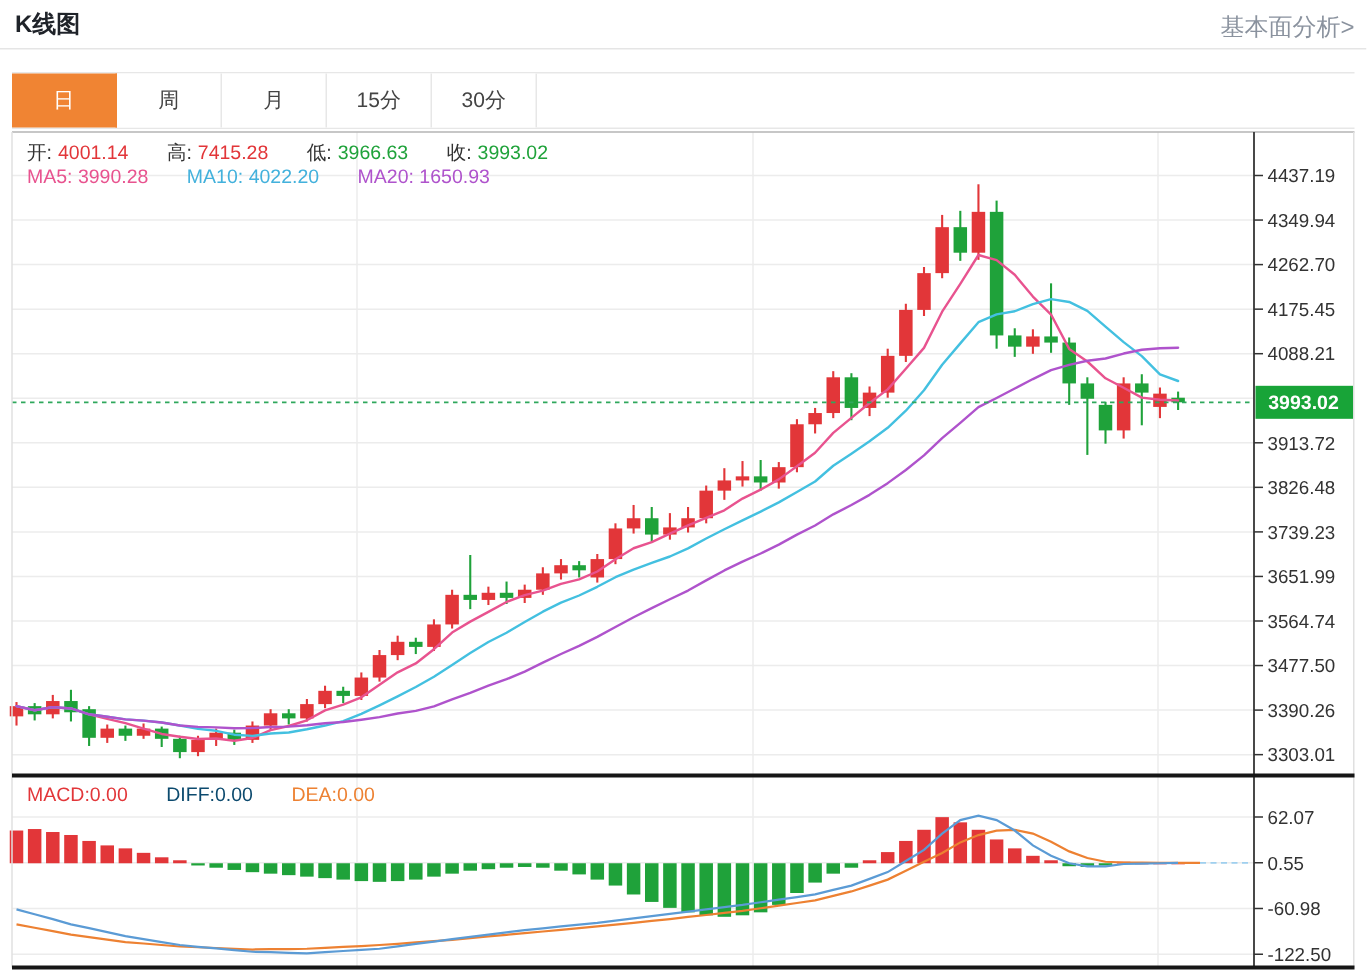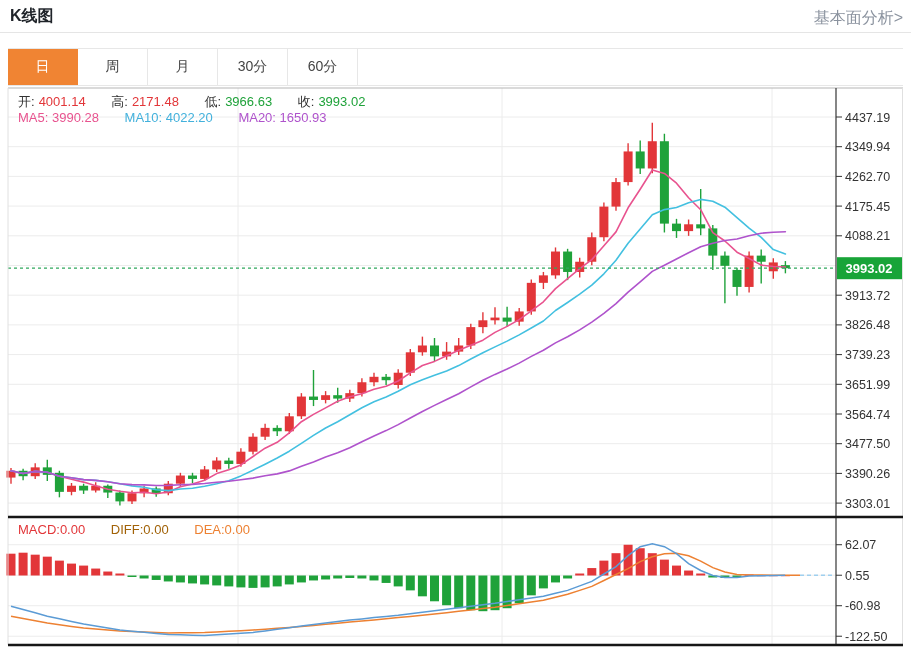--- a/index.html
+++ b/index.html
@@ -24,22 +24,22 @@
 
   <div class="header">
     <span class="title">K线图</span>
     <a class="fund-link">基本面分析&gt;</a>
   </div>
 
   <div class="tabs" id="tabs">
       <div class="tab active">日</div>
       <div class="tab">周</div>
       <div class="tab">月</div>
+      <div class="tab">15分</div>
       <div class="tab">30分</div>
-      <div class="tab">60分</div>
     </div>
 
   <svg id="chart" width="911" height="647" viewBox="0 0 911 647">
       <line x1="238" y1="88" x2="238" y2="645" stroke="#ececec" stroke-width="1"></line>
       <line x1="502" y1="88" x2="502" y2="645" stroke="#ececec" stroke-width="1"></line>
       <line x1="772" y1="88" x2="772" y2="645" stroke="#ececec" stroke-width="1"></line>
       <line x1="8" y1="117" x2="836" y2="117" stroke="#ececec" stroke-width="1"></line>
       <line x1="8" y1="146.7017021032724" x2="836" y2="146.7017021032724" stroke="#ececec" stroke-width="1"></line>
       <line x1="8" y1="176.39999999999992" x2="836" y2="176.39999999999992" stroke="#ececec" stroke-width="1"></line>
       <line x1="8" y1="206.10170210327232" x2="836" y2="206.10170210327232" stroke="#ececec" stroke-width="1"></line>
@@ -299,30 +299,30 @@
       <line x1="836" y1="575.2273244473342" x2="842" y2="575.2273244473342" stroke="#333" stroke-width="1"></line>
       <text x="845" y="579.7273244473342" fill="#333" font-size="12.5" text-anchor="start" font-family="Liberation Sans, DejaVu Sans, sans-serif">0.55</text>
       <line x1="836" y1="605.7322821846554" x2="842" y2="605.7322821846554" stroke="#333" stroke-width="1"></line>
       <text x="845" y="610.2322821846554" fill="#333" font-size="12.5" text-anchor="start" font-family="Liberation Sans, DejaVu Sans, sans-serif">-60.98</text>
       <line x1="836" y1="636.2322821846554" x2="842" y2="636.2322821846554" stroke="#333" stroke-width="1"></line>
       <text x="845" y="640.7322821846554" fill="#333" font-size="12.5" text-anchor="start" font-family="Liberation Sans, DejaVu Sans, sans-serif">-122.50</text>
     </svg>
 
   <div class="legend" style="left:18px;top:93px;">
     <span style="color:#333">开:</span><span style="color:#e23639">4001.14</span><span class="lg-gap"></span>
-    <span style="color:#333">高:</span><span style="color:#e23639">2171.48</span><span class="lg-gap"></span>
+    <span style="color:#333">高:</span><span style="color:#e23639">7415.28</span><span class="lg-gap"></span>
     <span style="color:#333">低:</span><span style="color:#1fa23a">3966.63</span><span class="lg-gap"></span>
     <span style="color:#333">收:</span><span style="color:#1fa23a">3993.02</span>
   </div>
 
   <div class="legend" style="left:18px;top:110px;">
     <span style="color:#e8538f">MA5: 3990.28</span><span class="lg-gap"></span>
     <span style="color:#43b1dc">MA10: 4022.20</span><span class="lg-gap"></span>
     <span style="color:#af53cc">MA20: 1650.93</span>
   </div>
 
   <div class="legend" style="left:18px;top:522px;">
     <span style="color:#e23639">MACD:0.00</span><span class="lg-gap"></span>
-    <span style="color:#a16207">DIFF:0.00</span><span class="lg-gap"></span>
+    <span style="color:#0c4a6e">DIFF:0.00</span><span class="lg-gap"></span>
     <span style="color:#ed8132">DEA:0.00</span>
   </div>
 
 </div>
 
 </body></html>

